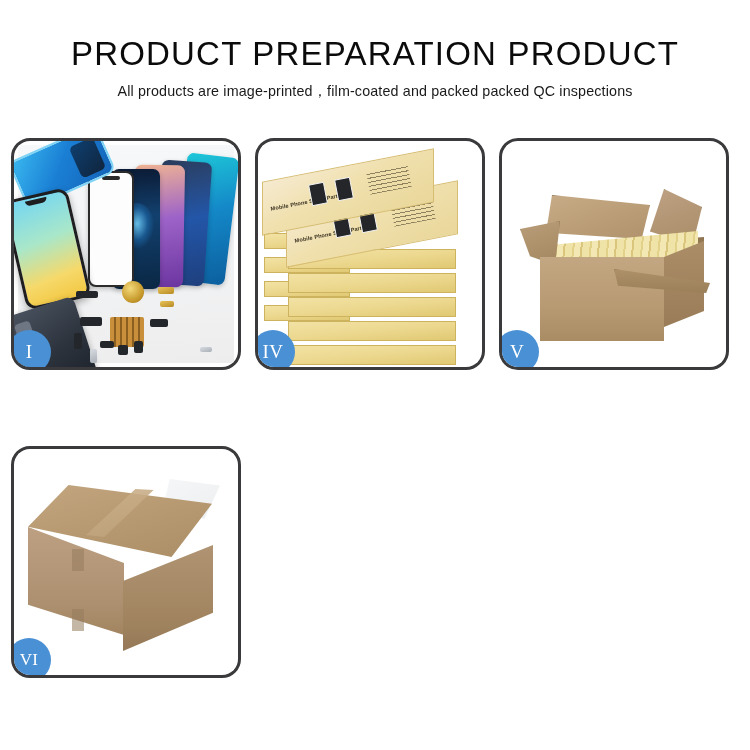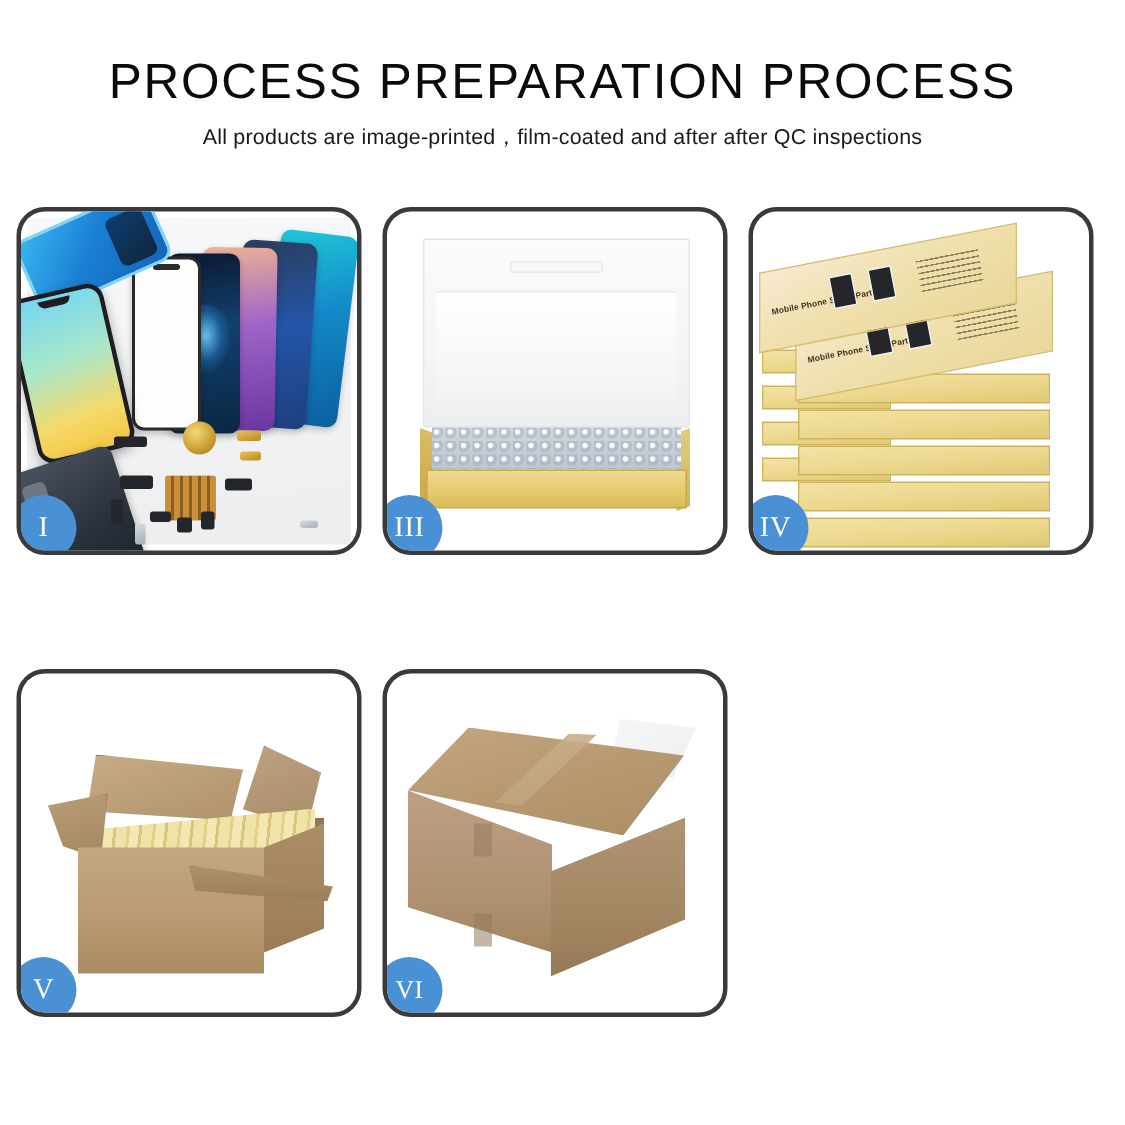--- a/index.html
+++ b/index.html
@@ -363,22 +363,22 @@
     background: linear-gradient(150deg,rgba(245,246,247,0.95),rgba(228,231,234,0.7));
     clip-path: polygon(10% 0, 100% 16%, 72% 100%, 0 62%);
   }
 </style>
 </head>
 <body>
 
 <div class="page">
 
   <div class="header">
-    <div class="title">PROCESS PREPARATION PROCESS</div>
-    <div class="subtitle">All products are image-printed，film-coated and after after QC inspections</div>
+    <div class="title">PRODUCT PREPARATION PRODUCT</div>
+    <div class="subtitle">All products are image-printed，film-coated and packed packed QC inspections</div>
   </div>
 
   <div class="grid">
 
     <div class="panel">
       <div class="panel-media">
         <div class="p1-bg"></div>
 
         <div class="phone p1-ph5"></div>
         <div class="phone p1-ph4"></div>
@@ -402,33 +402,20 @@
         <div class="part dark" style="left:104px;top:204px;width:10px;height:10px;"></div>
         <div class="part dark" style="left:120px;top:200px;width:9px;height:12px;"></div>
         <div class="part silver" style="left:76px;top:208px;width:7px;height:14px;"></div>
         <div class="part dark" style="left:136px;top:178px;width:18px;height:8px;"></div>
         <div class="part silver" style="left:186px;top:206px;width:12px;height:5px;"></div>
       </div>
       <div class="badge">I</div>
     </div>
 
 
-    <div class="panel">
-      <div class="panel-media">
-        <div class="p3-bg"></div>
-        <div class="p3-lid">
-          <div class="p3-lidtab"></div>
-        </div>
-        <div class="p3-sideL"></div>
-        <div class="p3-sideR"></div>
-        <div class="p3-bubble"></div>
-        <div class="p3-front"></div>
-      </div>
-      <div class="badge">III</div>
-    </div>
 
     <div class="panel">
       <div class="panel-media">
         <div class="p4-bg"></div>
 
         <div class="box4" style="left:6px;top:68px;width:86px;height:16px;"></div>
         <div class="box4" style="left:6px;top:92px;width:86px;height:16px;"></div>
         <div class="box4" style="left:6px;top:116px;width:86px;height:16px;"></div>
         <div class="box4" style="left:6px;top:140px;width:86px;height:16px;"></div>
         <div class="box4" style="left:6px;top:164px;width:86px;height:16px;"></div>

